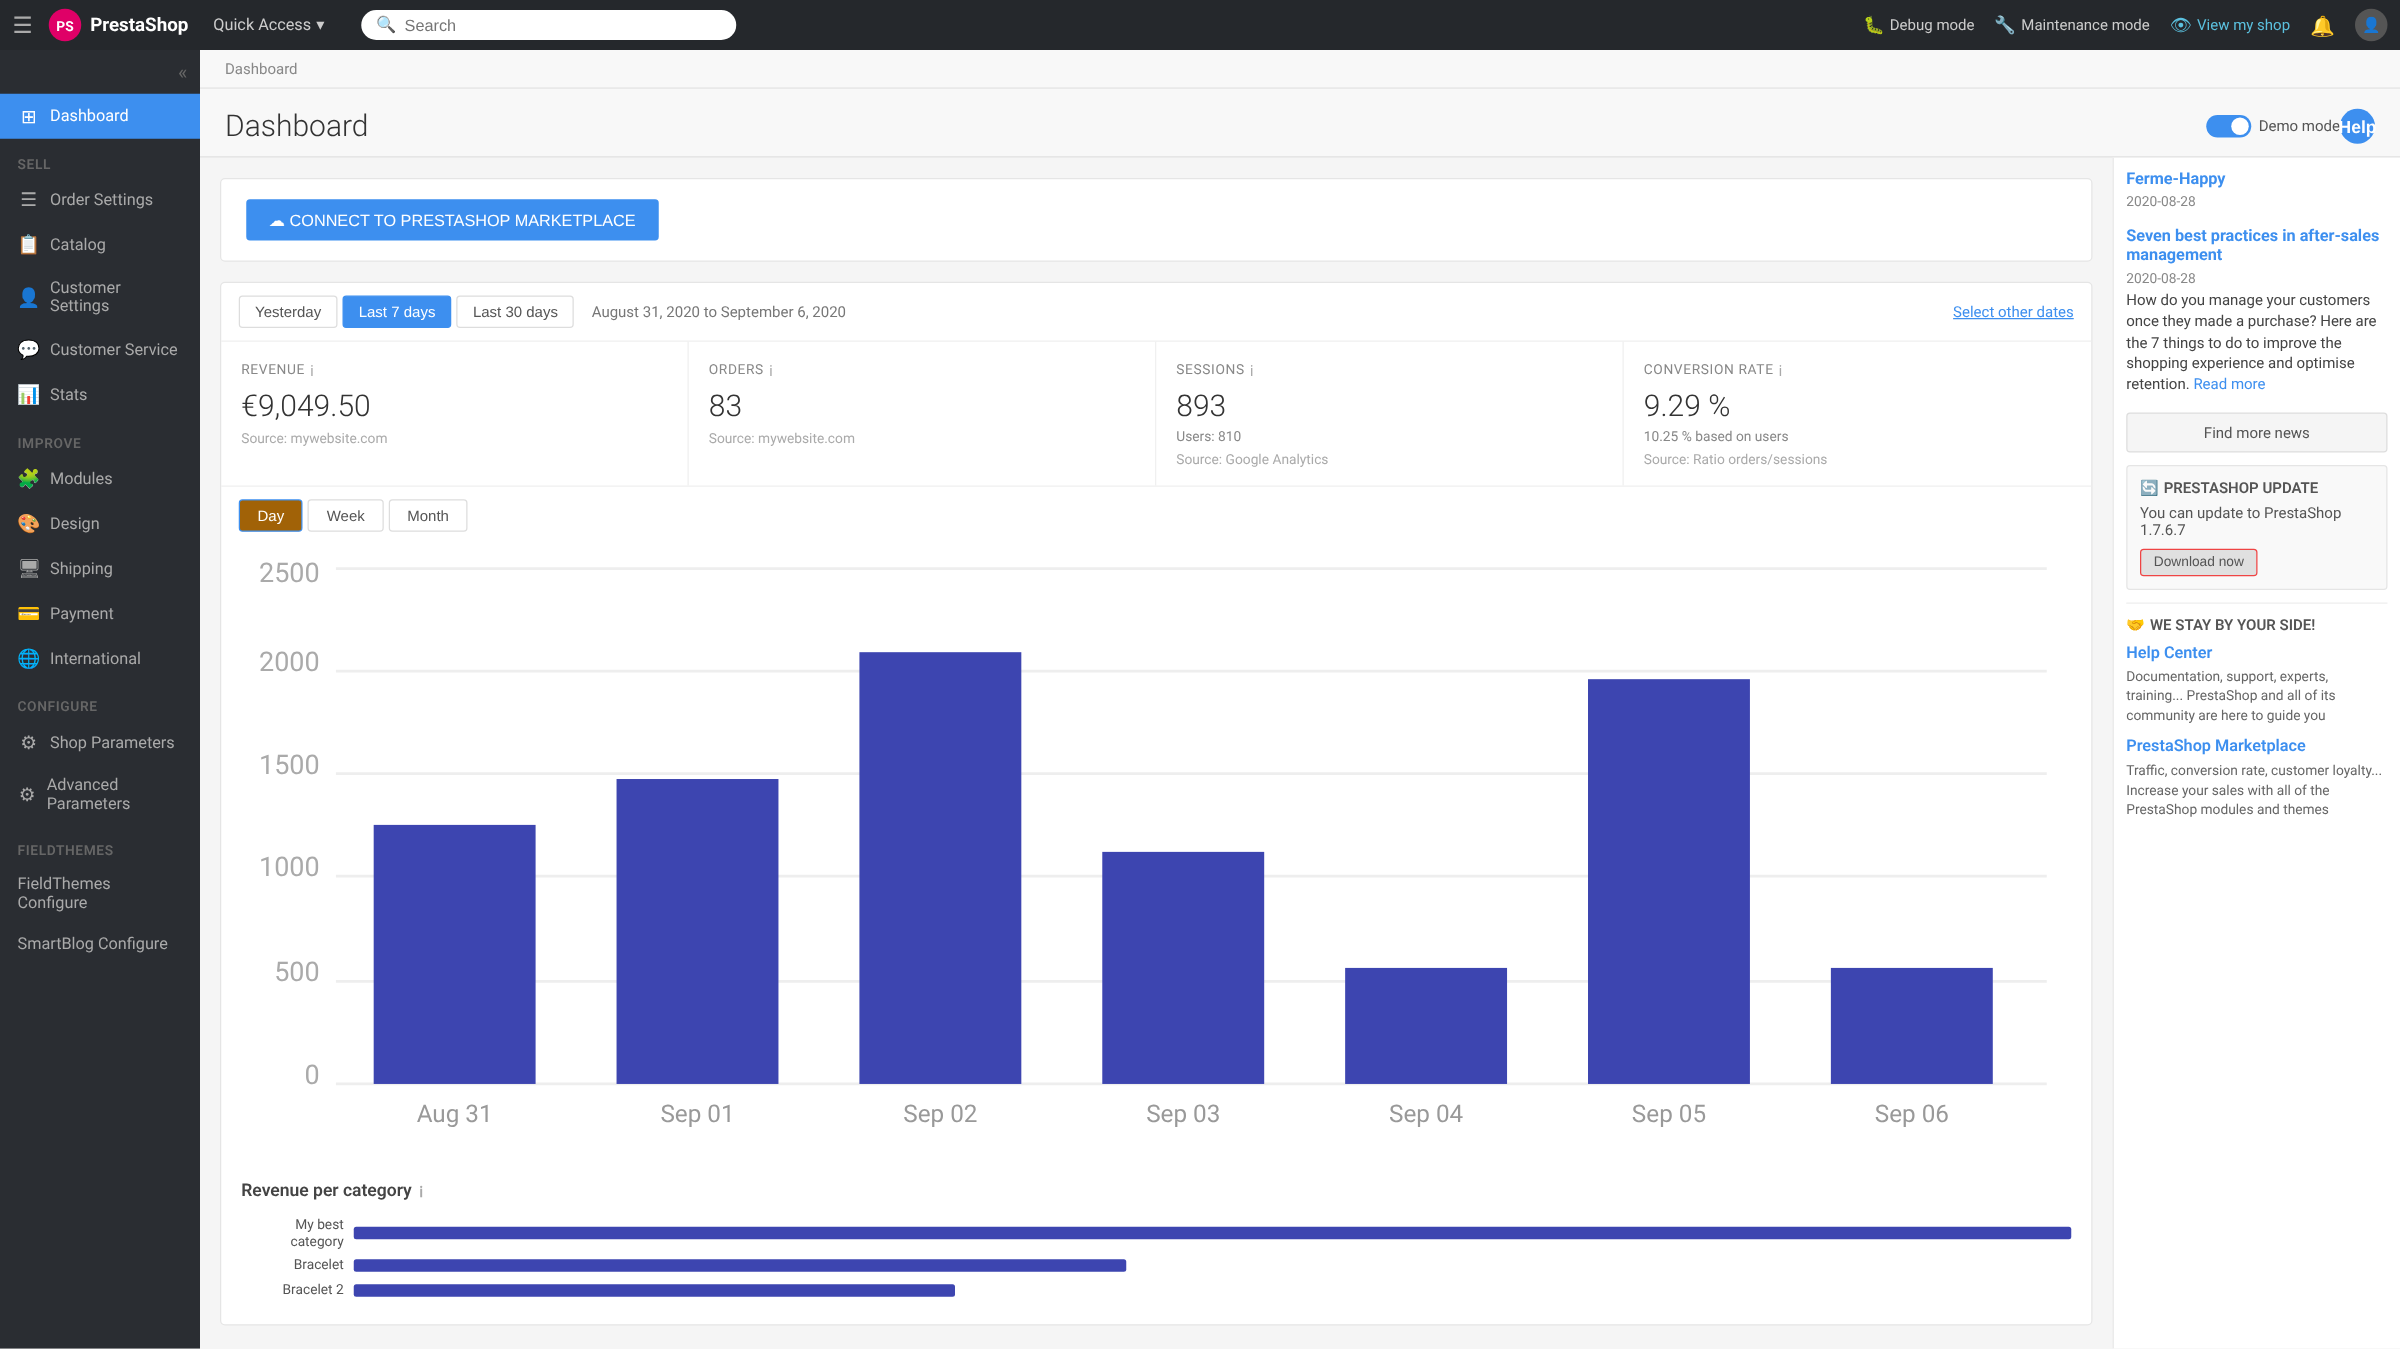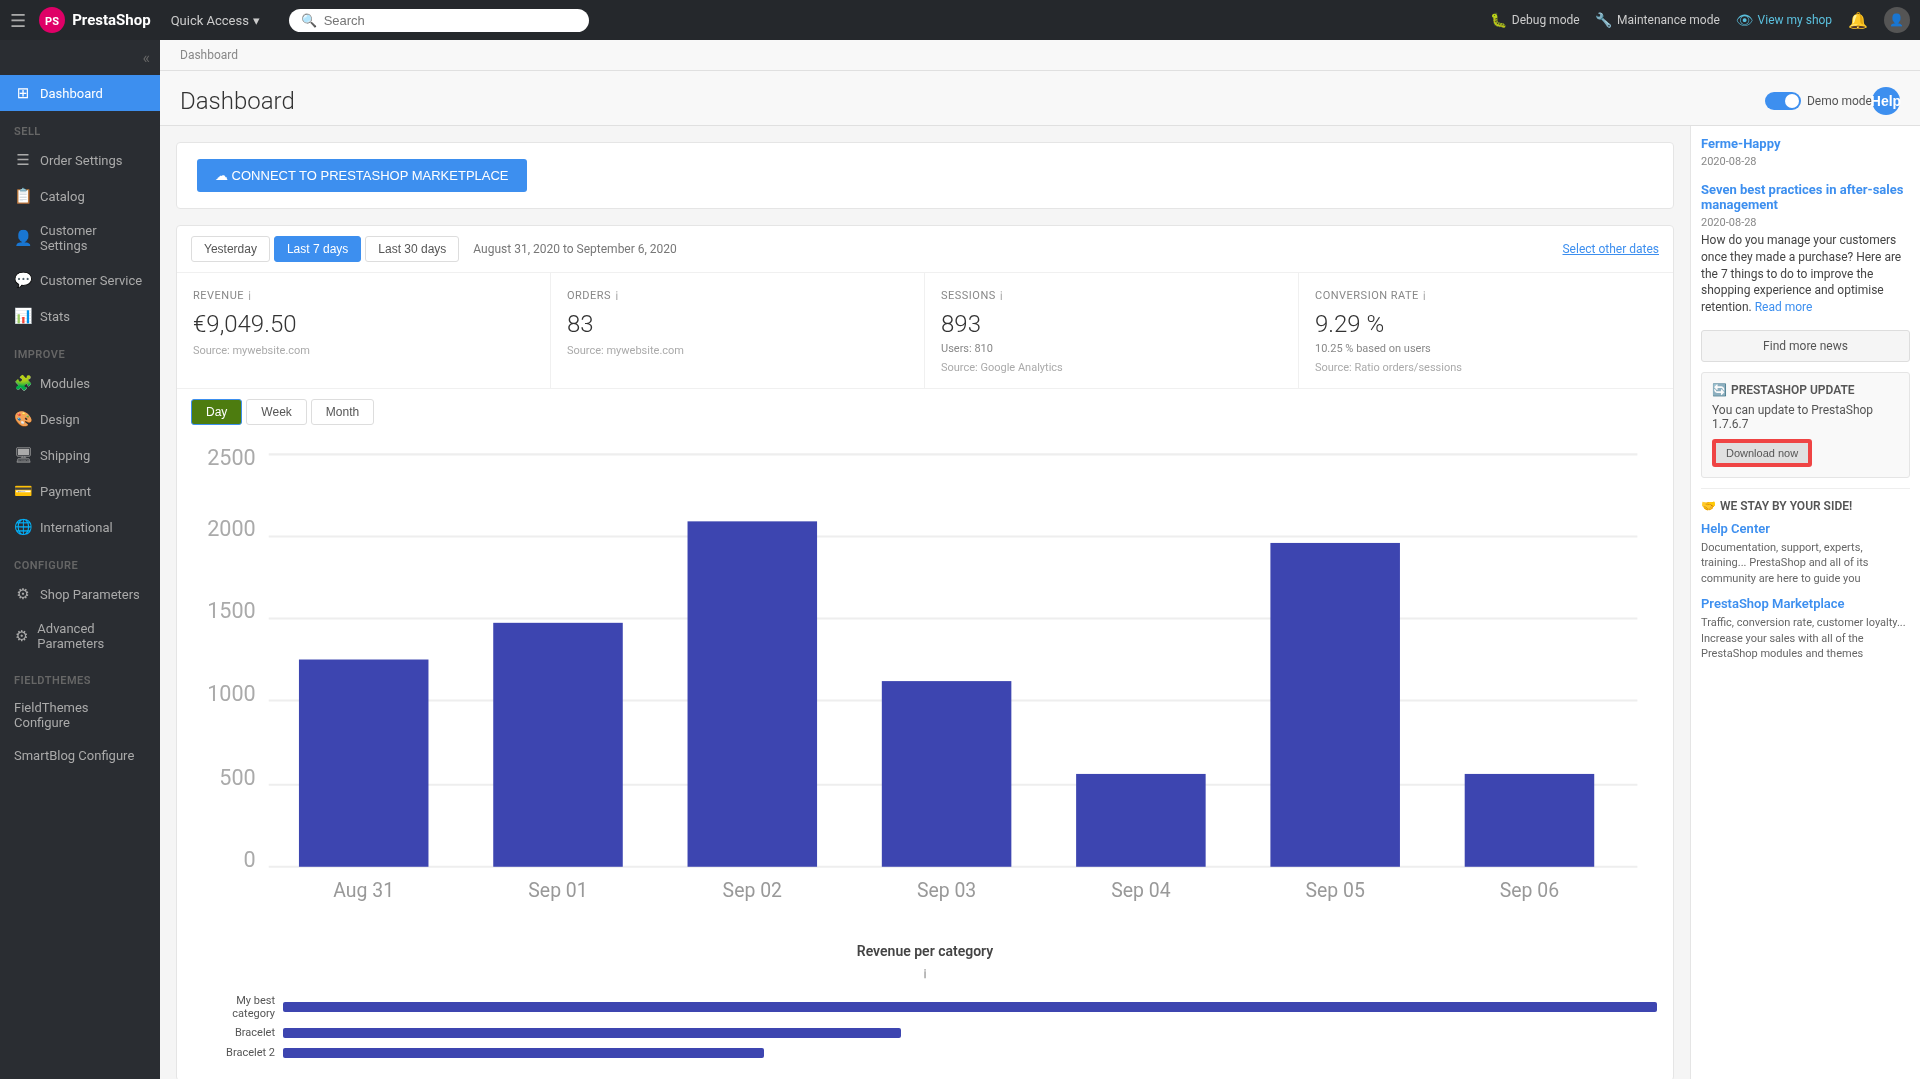--- a/index.html
+++ b/index.html
@@ -103,47 +103,47 @@
     .kpi-box { padding: 14px 16px; border-right: 1px solid #f0f0f0; }
     .kpi-box:last-child { border-right: none; }
     .kpi-label { font-size: 11px; color: #888; text-transform: uppercase; letter-spacing: 0.5px; display: flex; align-items: center; gap: 4px; margin-bottom: 6px; }
     .kpi-value { font-size: 24px; font-weight: 300; color: #333; }
     .kpi-sub { font-size: 11px; color: #888; margin-top: 4px; }
     .kpi-source { font-size: 11px; color: #aaa; margin-top: 6px; }
 
     
     .chart-tabs { display: flex; padding: 10px 14px 0; gap: 4px; }
     .chart-tab { padding: 5px 14px; border: 1px solid #ddd; border-radius: 3px; font-size: 12px; cursor: pointer; background: white; color: #555; }
-    .chart-tab.active { background: #4d7c0f; color: white; border-color: #3d8fef; text-align: center; }
+    .chart-tab.active { background: #a16207; color: white; border-color: #3d8fef; text-align: center; }
 
     
     .bar-chart-area { padding: 10px 14px 16px; position: relative; }
     .bar-chart-svg { width: 100%; }
 
     
     .category-section { padding: 14px 16px; }
-    .category-title { font-size: 14px; font-weight: 600; color: #444; margin-bottom: 12px; display: flex; align-items: center; gap: 6px; flex-direction: column; }
+    .category-title { font-size: 14px; font-weight: 600; color: #444; margin-bottom: 12px; display: flex; align-items: center; gap: 6px; }
     .category-row { display: flex; align-items: center; margin-bottom: 6px; }
     .category-label { width: 90px; text-align: right; font-size: 11px; color: #555; padding-right: 8px; flex-shrink: 0; }
     .category-bar-wrap { flex: 1; height: 14px; position: relative; }
     .category-bar { height: 10px; border-radius: 2px; background: #3d45b0; margin-top: 2px; }
 
     
     .right-panel { width: 230px; flex-shrink: 0; overflow-y: auto; border-left: 1px solid #e5e5e5; background: white; padding: 10px; }
     .news-item { margin-bottom: 14px; }
     .news-date { font-size: 11px; color: #888; margin-bottom: 3px; }
     .news-text { font-size: 12px; color: #444; line-height: 1.4; }
     .news-text a { color: #3d8fef; text-decoration: none; }
     .news-heading { font-size: 13px; font-weight: 700; color: #3d8fef; margin-bottom: 4px; cursor: pointer; }
     .find-more { text-align: center; margin: 10px 0; }
     .find-more a { background: #f5f5f5; border: 1px solid #ddd; color: #555; font-size: 12px; padding: 8px 20px; border-radius: 3px; text-decoration: none; display: inline-block; width: 100%; text-align: center; }
     .update-box { background: #f9f9f9; border: 1px solid #e5e5e5; border-radius: 3px; padding: 10px; margin-bottom: 10px; }
     .update-title { font-size: 12px; font-weight: 600; color: #555; display: flex; align-items: center; gap: 4px; margin-bottom: 6px; }
     .update-text { font-size: 12px; color: #555; margin-bottom: 8px; }
-    .download-btn { background: #e0e0e0; border: 4px solid #ef4444; color: #555; font-size: 11px; padding: 4px 10px; border-radius: 3px; cursor: pointer; }
+    .download-btn { background: #e0e0e0; border: 1px solid #ef4444; color: #555; font-size: 11px; padding: 4px 10px; border-radius: 3px; cursor: pointer; }
     .we-stay { border-top: 1px solid #eee; padding-top: 10px; }
     .we-stay-title { font-size: 12px; font-weight: 600; color: #555; margin-bottom: 8px; display: flex; align-items: center; gap: 4px; }
     .stay-link { font-size: 13px; font-weight: 600; color: #3d8fef; margin-bottom: 4px; cursor: pointer; }
     .stay-text { font-size: 11px; color: #666; line-height: 1.4; margin-bottom: 10px; }
 
     
     .bell-icon { font-size: 16px; }
     .user-icon { font-size: 16px; background: #555; border-radius: 50%; width: 26px; height: 26px; display: flex; align-items: center; justify-content: center; color: white; font-size: 12px; }
 
     .sidebar { scrollbar-width: none; }

